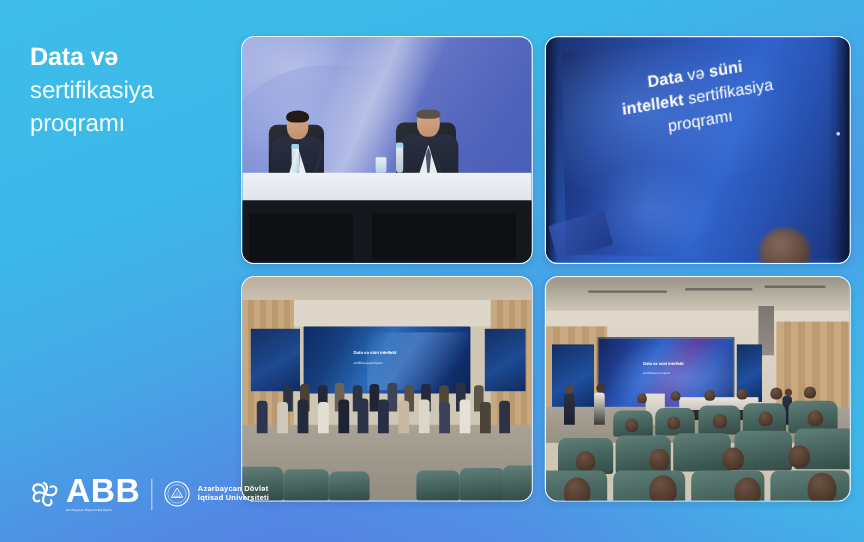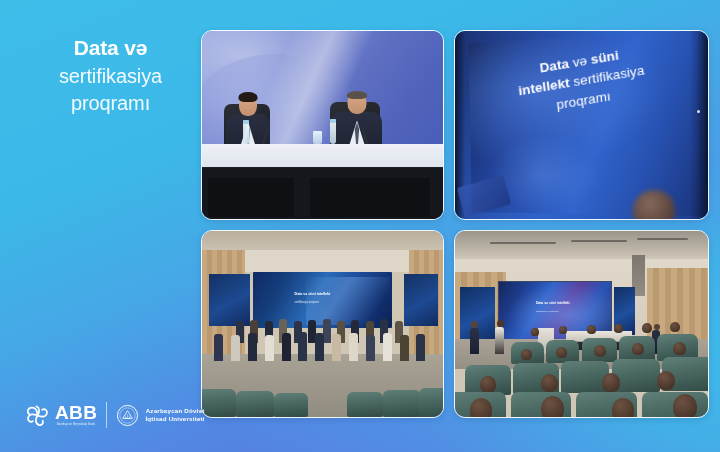--- a/index.html
+++ b/index.html
@@ -33,21 +33,20 @@
     pointer-events: none;
   }
 
   
   .left-col {
     position: absolute;
     left: 0; top: 0;
     width: 196px; height: 452px;
     z-index: 3;
     padding: 34px 0 0 25px;
-    text-align: center;
   }
   .headline { color: #ffffff; }
   .headline .strong {
     display: block;
     font-size: 21px;
     font-weight: 700;
     line-height: 1.30;
     letter-spacing: -0.2px;
   }
   .headline .light {
@@ -65,21 +64,21 @@
     position: absolute;
     left: 25px; bottom: 24px;
     display: flex;
     align-items: center;
     gap: 9px;
   }
   .abb-logo { display: flex; align-items: center; gap: 5px; }
   .abb-mark { width: 25px; height: 25px; display: block; }
   .abb-text-wrap { display: flex; flex-direction: column; line-height: 1; }
   .abb-word {
-    font-size: 19px; font-weight: 700; color: #ffffff;
+    font-size: 28px; font-weight: 700; color: #ffffff;
     letter-spacing: 0.4px;
   }
   .abb-sub {
     font-size: 2.6px; font-weight: 400; color: rgba(255,255,255,0.88);
     letter-spacing: 0.15px; margin-top: 2px; white-space: nowrap;
   }
   .divider {
     width: 1px; height: 26px;
     background: rgba(255,255,255,0.62);
   }

